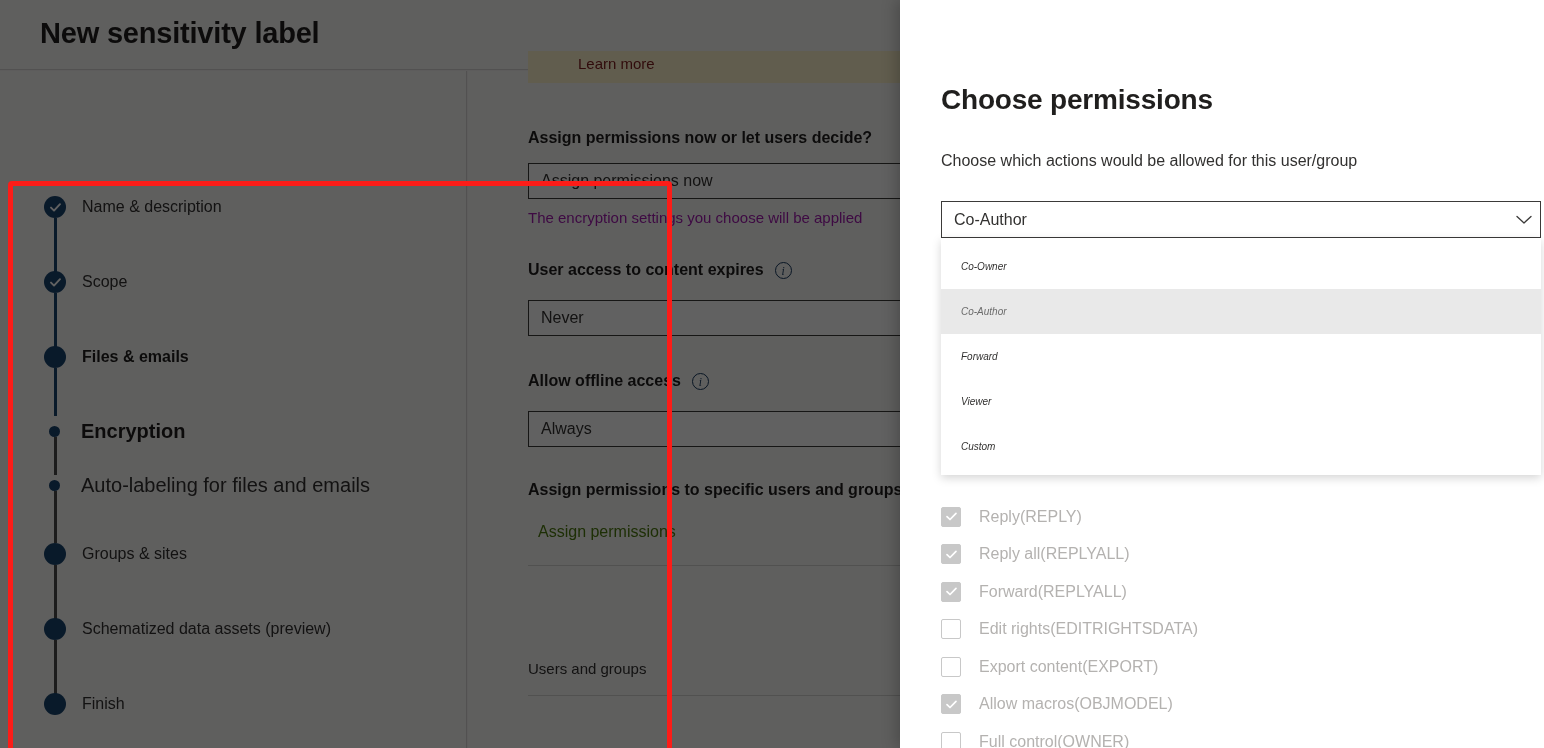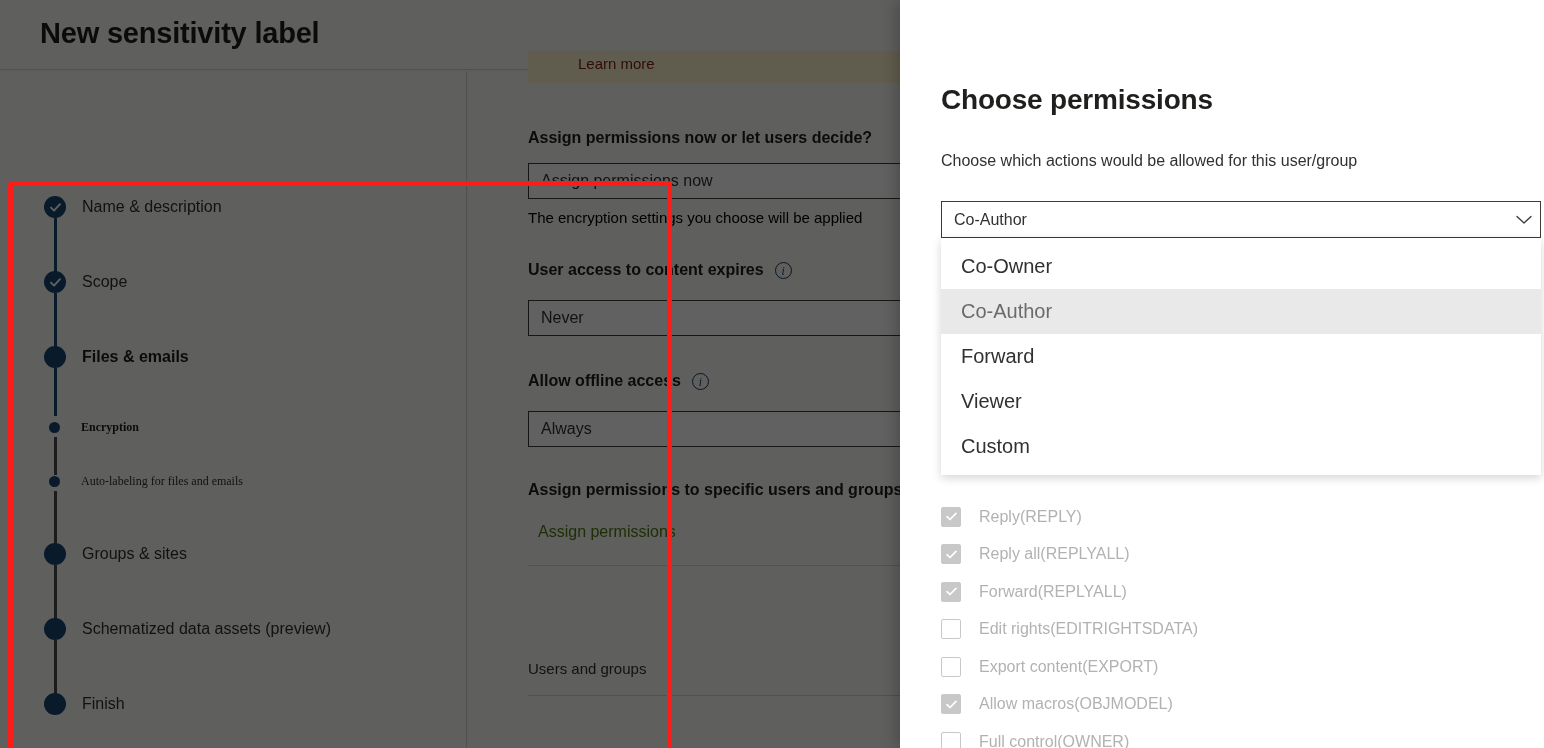--- a/index.html
+++ b/index.html
@@ -89,21 +89,21 @@
   }
   .step-dot svg { display: block; }
   .step-label {
     margin-left: 16px;
     font-size: 16px;
     color: #323130;
     white-space: nowrap;
   }
   .step-dot.small + .step-label { margin-left: 16px; }
   .step-label.bold { font-weight: bold; color: #201f1e; }
-  .step-label.sub { font-size: 12px; font-family: Liberation Serif, serif; }
+  .step-label.sub { font-size: 20px; }
   .connector {
     position: absolute;
     left: 54px;
     width: 3px;
     background: #18446e;
   }
   .connector.muted { background: #4a4a4a; }
 
   
   #form-col {
@@ -167,21 +167,21 @@
     color: #323130;
     line-height: 34px;
     padding-left: 12px;
     white-space: nowrap;
     overflow: hidden;
   }
   .helper-text {
     position: absolute;
     left: 60px;
     font-size: 15px;
-    color: #000000;
+    color: #a21caf;
     white-space: nowrap;
   }
   .link-text {
     position: absolute;
     left: 70px;
     font-size: 16px;
     color: #4d7c0f;
     white-space: nowrap;
   }
   .hr {
@@ -279,24 +279,25 @@
     background: #ffffff;
     box-shadow: 0 3px 9px rgba(0,0,0,0.17);
     padding: 6px 0 6px 0;
     box-sizing: border-box;
     z-index: 70;
   }
   .perm-option {
     height: 45px;
     line-height: 45px;
     padding-left: 20px;
-    font-size: 20px;
+    font-size: 10px;
     color: #323130;
     cursor: pointer;
     box-sizing: border-box;
+    font-style: italic;
   }
   .perm-option.selected {
     background: #e9e9e9;
     color: #6b6b6b;
   }
 
   
   #perm-checks {
     position: absolute;
     left: 41px;

